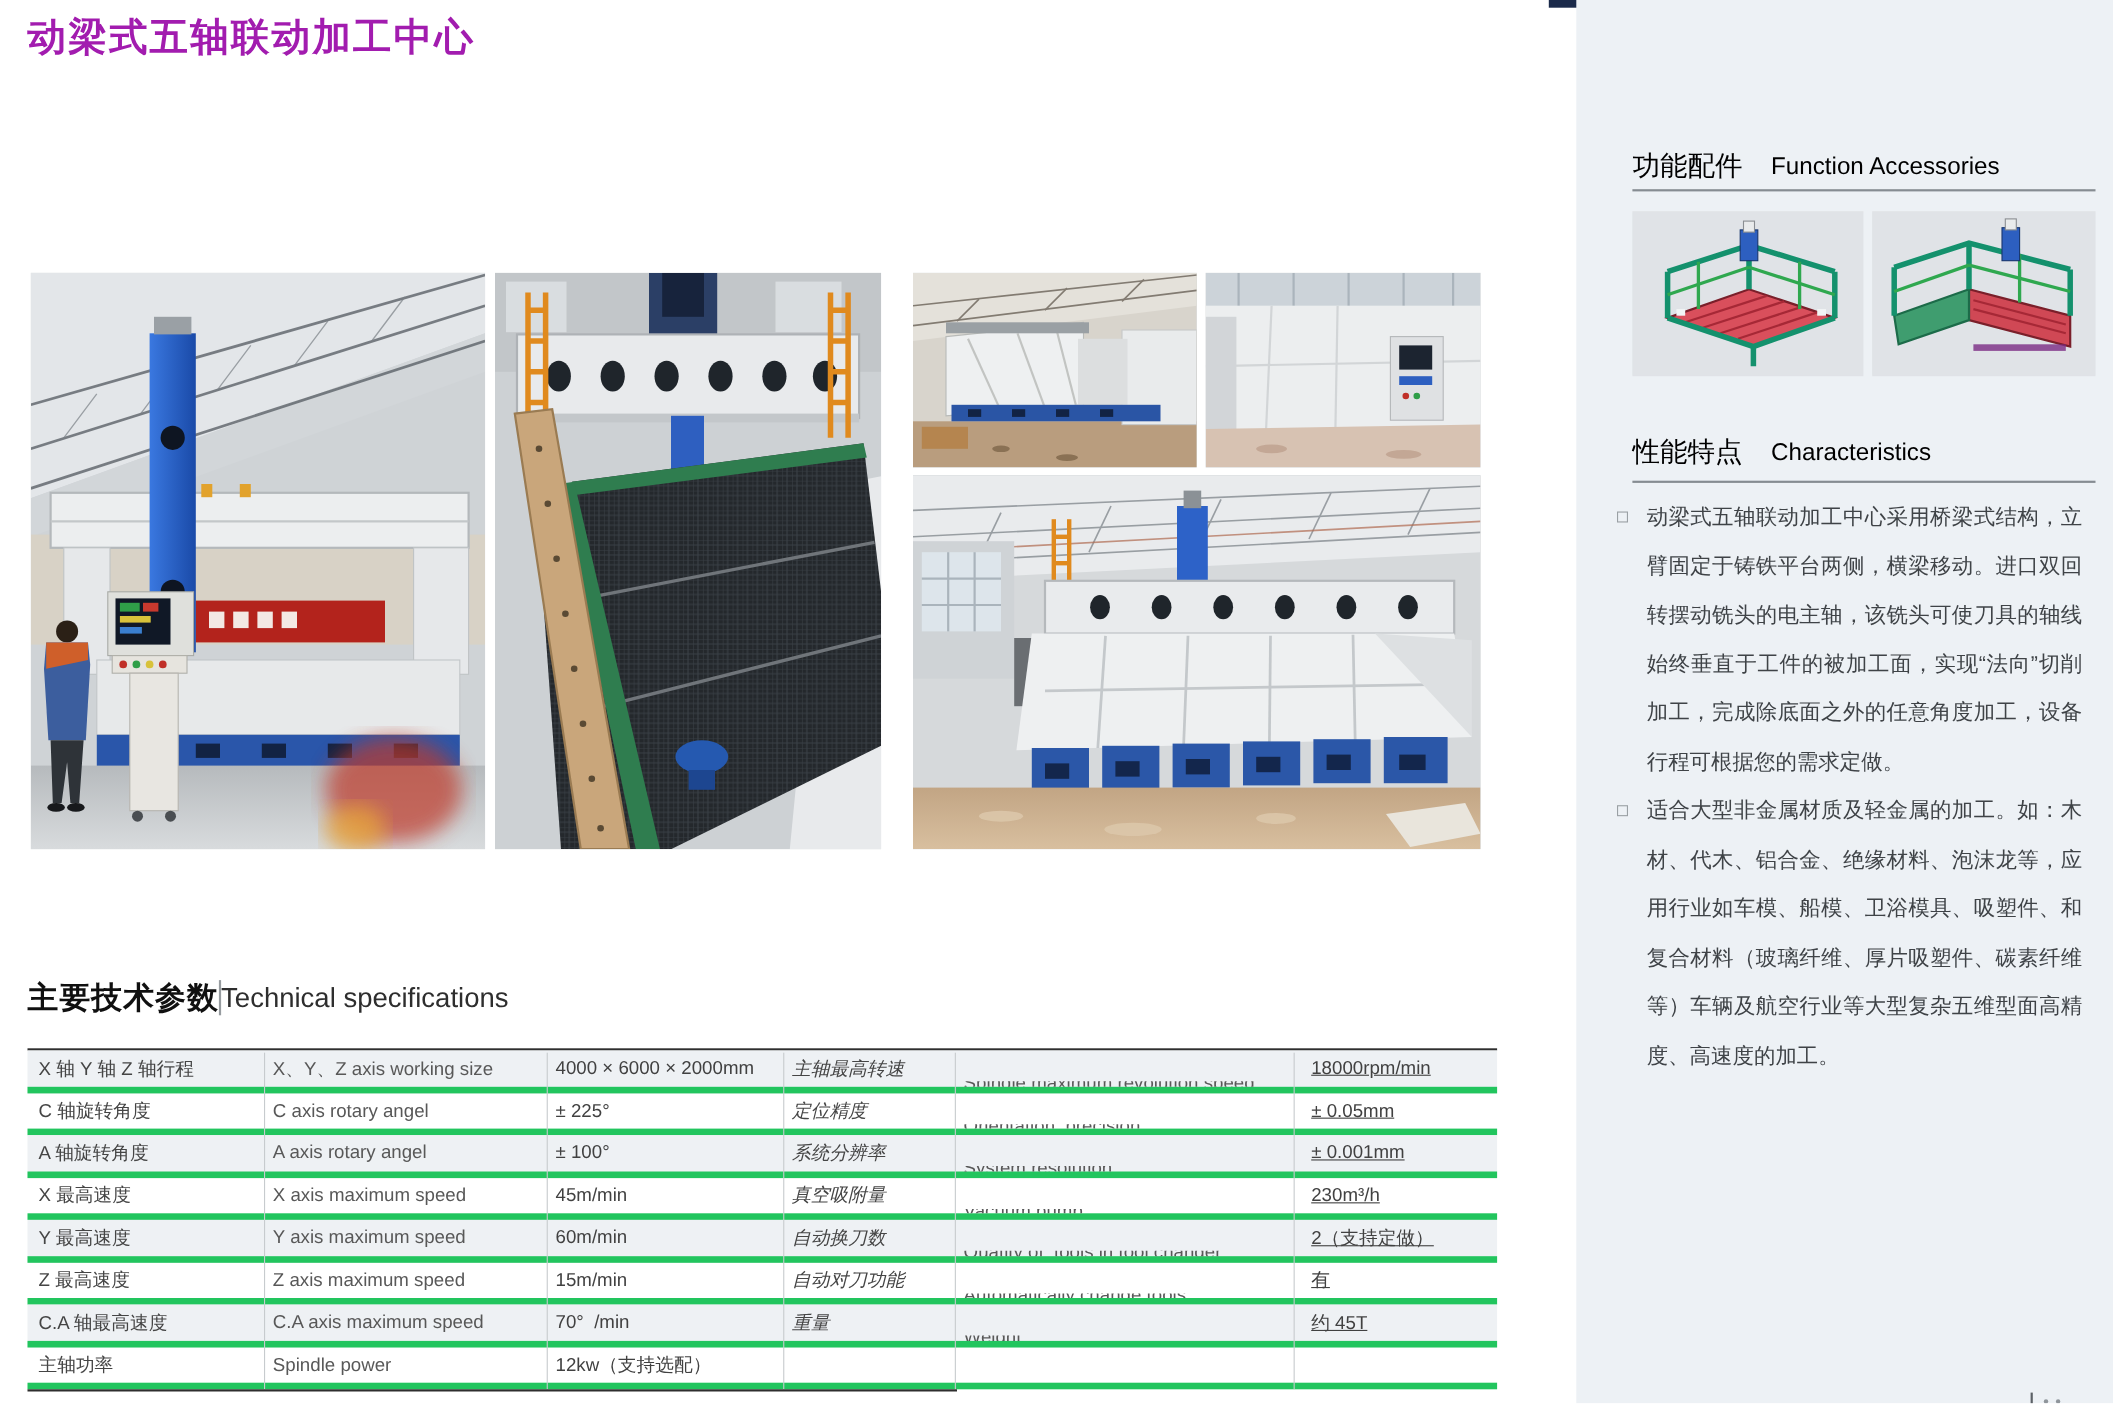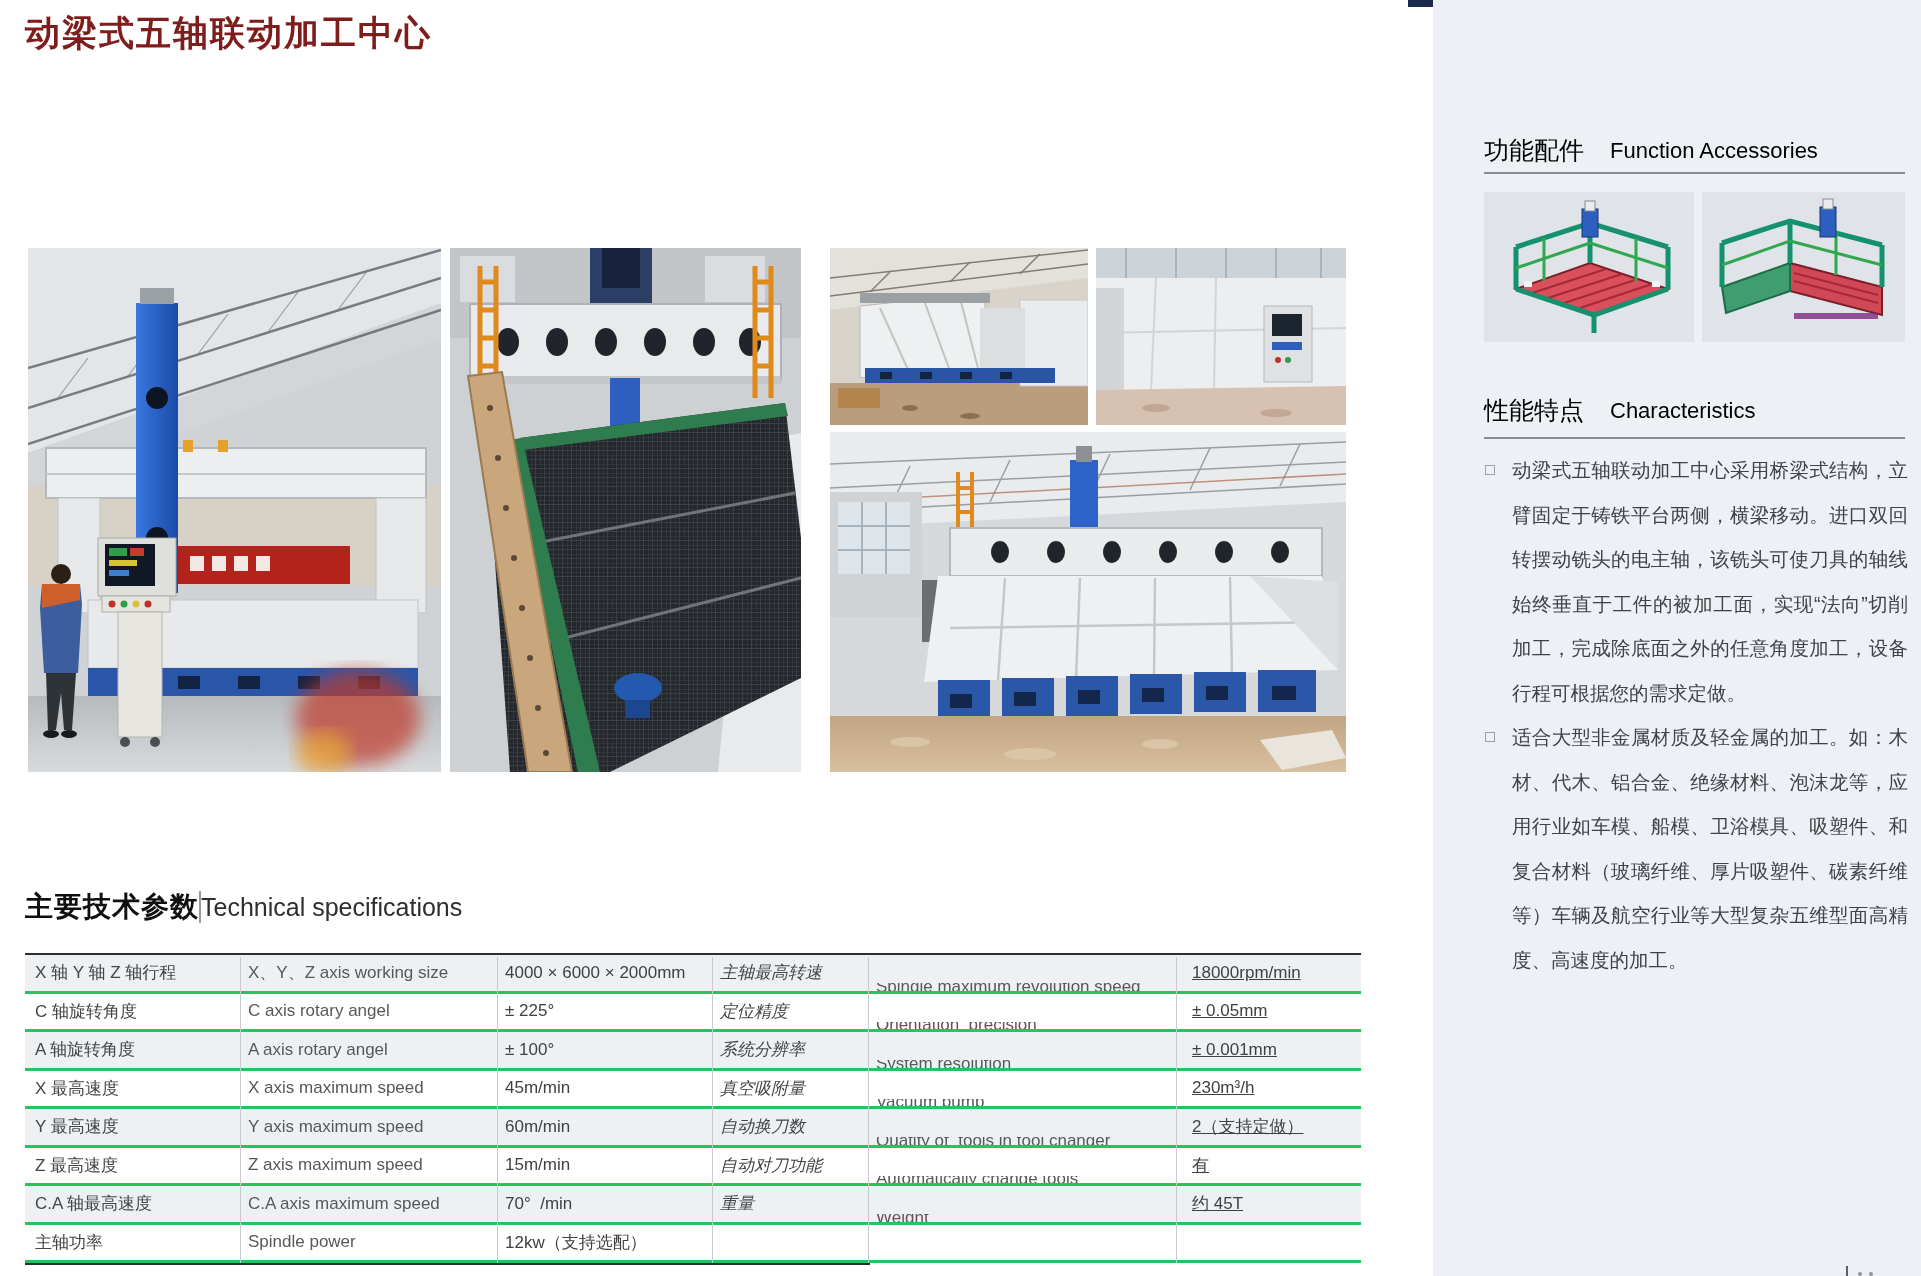--- a/index.html
+++ b/index.html
@@ -1,21 +1,21 @@
 <!DOCTYPE html>
 <html><head>
 <meta charset="utf-8">
 <style>
   html,body{margin:0;padding:0;background:#ffffff;}
   body{font-family:"Liberation Sans","DejaVu Sans",sans-serif;}
   .page{position:relative;width:1921px;height:1276px;background:#ffffff;overflow:hidden;}
 
   
   .page-title{position:absolute;left:25px;top:10px;margin:0;font-size:35px;font-weight:bold;
-    color:#7f1d1d;letter-spacing:2px;}
+    color:#a21caf;letter-spacing:2px;}
 
   
   .photo{position:absolute;overflow:hidden;background:#d7dadc;}
   .photo svg{display:block;width:100%;height:100%;}
   .ph1{left:28px;top:248px;width:413px;height:524px;}
   .ph2{left:450px;top:248px;width:351px;height:524px;}
   .ph3{left:830px;top:248px;width:258px;height:177px;}
   .ph4{left:1096px;top:248px;width:250px;height:177px;}
   .ph5{left:830px;top:432px;width:516px;height:340px;}
 
@@ -24,21 +24,21 @@
   .sec-head .cn{font-weight:bold;color:#101010;}
   .sec-head .sep{background:#979ca0;}
   .sec-head .en{color:#2e2e2e;}
   .specs-head{left:25px;top:888px;}
   .specs-head .cn{font-size:28px;letter-spacing:1px;}
   .specs-head .sep{width:2px;height:32px;}
   .specs-head .en{font-size:25px;}
 
   .spec-table{position:absolute;left:25px;top:953px;width:1336px;border-top:2px solid #2e2e2e;}
   .spec-row{display:grid;grid-template-columns:215px 257px 215px 156px 308px 185px;
-    height:38.5px;border-bottom:3px solid #22c55e;box-sizing:border-box;}
+    height:38.5px;border-bottom:6px solid #22c55e;box-sizing:border-box;}
   .spec-row:nth-child(odd){background:#eef1f4;}
   .spec-row:last-child{border-bottom:none;}
   .spec-row .cell{display:flex;align-items:center;font-size:17px;white-space:pre;overflow:hidden;}
   .cell.c1{padding-left:10px;color:#454545;}
   .cell.c2{padding-left:8px;color:#585858;}
   .cell.c3{padding-left:8px;color:#414141;}
   .cell.c4{padding-left:8px;color:#454545;font-style:italic;}
   .cell.c5{padding-left:8px;color:#585858;margin-top:28px;}
   .cell.c6{padding-left:16px;color:#414141;text-decoration:underline;}
   .vline{position:absolute;top:2px;width:1px;height:306px;background:#c7cbce;}
@@ -56,21 +56,21 @@
   .sb-head .en{font-size:22px;}
   .sb-rule{position:absolute;left:51px;width:421px;height:2px;background:#868c92;}
   .acc-rule{top:172px;}
   .char-rule{top:437px;}
   .acc-images{position:absolute;left:51px;top:192px;display:flex;gap:8px;}
   .acc-img{background:#e0e3e7;overflow:hidden;}
   .acc-img svg{display:block;width:100%;height:100%;}
   .acc1{width:210px;height:150px;}
   .acc2{width:203px;height:150px;}
 
-  .char-list{position:absolute;left:51px;top:448px;width:424px;}
+  .char-list{position:absolute;left:36px;top:448px;width:424px;}
   .char-item{position:relative;padding-left:28px;margin:0;}
   .char-item .bullet-square{position:absolute;left:1px;top:17px;width:8px;height:8px;
     border:1.5px solid #9aa0a4;background:transparent;}
   .char-item p{margin:0;font-size:19.5px;line-height:44.5px;color:#3f4347;text-align:justify;}
 
   
   .foot-mark{position:absolute;left:1846px;top:1266px;width:40px;height:10px;}
   .foot-mark .bar{position:absolute;left:0;top:0;width:2px;height:10px;background:#5c6167;}
   .foot-mark .d1,.foot-mark .d2{position:absolute;top:6px;width:4px;height:4px;border-radius:2px;background:#8f959b;}
   .foot-mark .d1{left:12px;} .foot-mark .d2{left:23px;}

